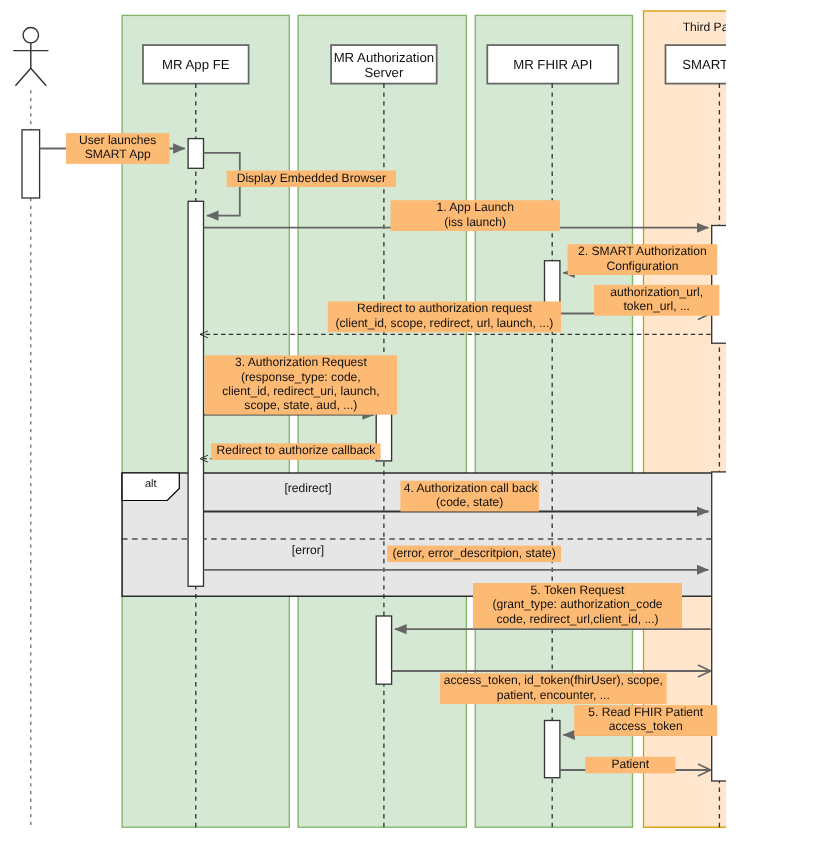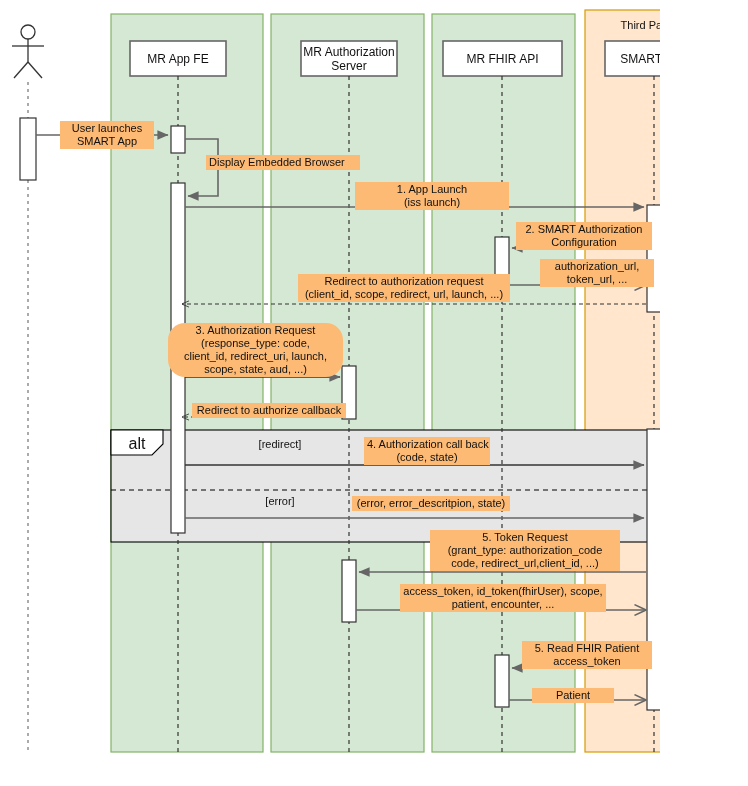--- a/index.html
+++ b/index.html
@@ -4,21 +4,21 @@
 <style>
   html,body{margin:0;padding:0;background:#ffffff;}
   body{font-family:"Liberation Sans","DejaVu Sans",sans-serif;}
   #stage{position:relative;width:660px;height:786px;overflow:hidden;background:#fff;}
   svg{position:absolute;left:0;top:0;}
   .lbl{position:absolute;background:#fdba74;color:#111;font-size:11px;line-height:13px;
        text-align:center;white-space:pre;padding:1px 3px;}
   .boxlabel{position:absolute;display:flex;align-items:center;justify-content:center;
             text-align:center;font-size:12px;line-height:14px;color:#111;}
   .grouptitle{position:absolute;text-align:center;font-size:11px;color:#111;}
-  .fragname{position:absolute;font-size:16px;color:#111;text-align:center;width:44px;}
+  .fragname{position:absolute;font-size:10px;color:#111;text-align:center;width:44px;}
   .guard{position:absolute;font-size:11px;color:#111;text-align:center;}
 </style>
 </head>
 <body>
 
 <div id="stage">
 
   <svg width="748" height="786">
     <defs>
       <marker id="arrFull" viewBox="0 0 10 10" refX="9.5" refY="5" markerWidth="7" markerHeight="7" orient="auto-start-reverse">
@@ -120,51 +120,51 @@
   <div class="boxlabel" style="left:443px;top:41px;width:119px;height:35px;">MR FHIR API</div>
   <div class="boxlabel" style="left:605px;top:41px;width:96px;height:35px;">SMART App</div>
 
   <div class="fragname" style="left:115px;top:435px;">alt</div>
   <div class="guard" style="left:210px;top:438px;width:140px;">[redirect]</div>
   <div class="guard" style="left:210px;top:495px;width:140px;">[error]</div>
 
   <div class="lbl" style="left:60px;top:121px;width:88px;">User launches
 SMART App</div>
 
-  <div class="lbl" style="left:206px;top:155px;width:148px;text-align:left;">Display Embedded Browser</div>
+  <div class="lbl" style="left:206px;top:155px;width:148px;text-align:center;">Display Embedded Browser</div>
 
   <div class="lbl" style="left:355px;top:182px;width:148px;">1. App Launch
 (iss launch)</div>
 
   <div class="lbl" style="left:516px;top:222px;width:130px;">2. SMART Authorization
 Configuration</div>
 
   <div class="lbl" style="left:298px;top:274px;width:206px;">Redirect to authorization request
 (client_id, scope, redirect, url, launch, ...)</div>
 
   <div class="lbl" style="left:540px;top:259px;width:108px;">authorization_url,
 token_url, ...</div>
 
-  <div class="lbl" style="left:168px;top:323px;width:169px;border-radius:17px;">3. Authorization Request
+  <div class="lbl" style="left:186px;top:323px;width:169px;">3. Authorization Request
 (response_type: code,
 client_id, redirect_uri, launch,
 scope, state, aud, ...)</div>
 
   <div class="lbl" style="left:192px;top:403px;width:148px;">Redirect to authorize callback</div>
 
   <div class="lbl" style="left:364px;top:437px;width:120px;">4. Authorization call back
 (code, state)</div>
 
   <div class="lbl" style="left:352px;top:496px;width:152px;">(error, error_descritpion, state)</div>
 
   <div class="lbl" style="left:430px;top:530px;width:184px;">5. Token Request
 (grant_type: authorization_code
 code, redirect_url,client_id, ...)</div>
 
-  <div class="lbl" style="left:400px;top:584px;width:200px;text-align:center;">access_token, id_token(fhirUser), scope,
+  <div class="lbl" style="left:400px;top:612px;width:200px;text-align:center;">access_token, id_token(fhirUser), scope,
 patient, encounter, ...</div>
 
   <div class="lbl" style="left:522px;top:641px;width:124px;">5. Read FHIR Patient
 access_token</div>
 
   <div class="lbl" style="left:532px;top:688px;width:76px;">Patient</div>
 
 </div>
 
 </body></html>

